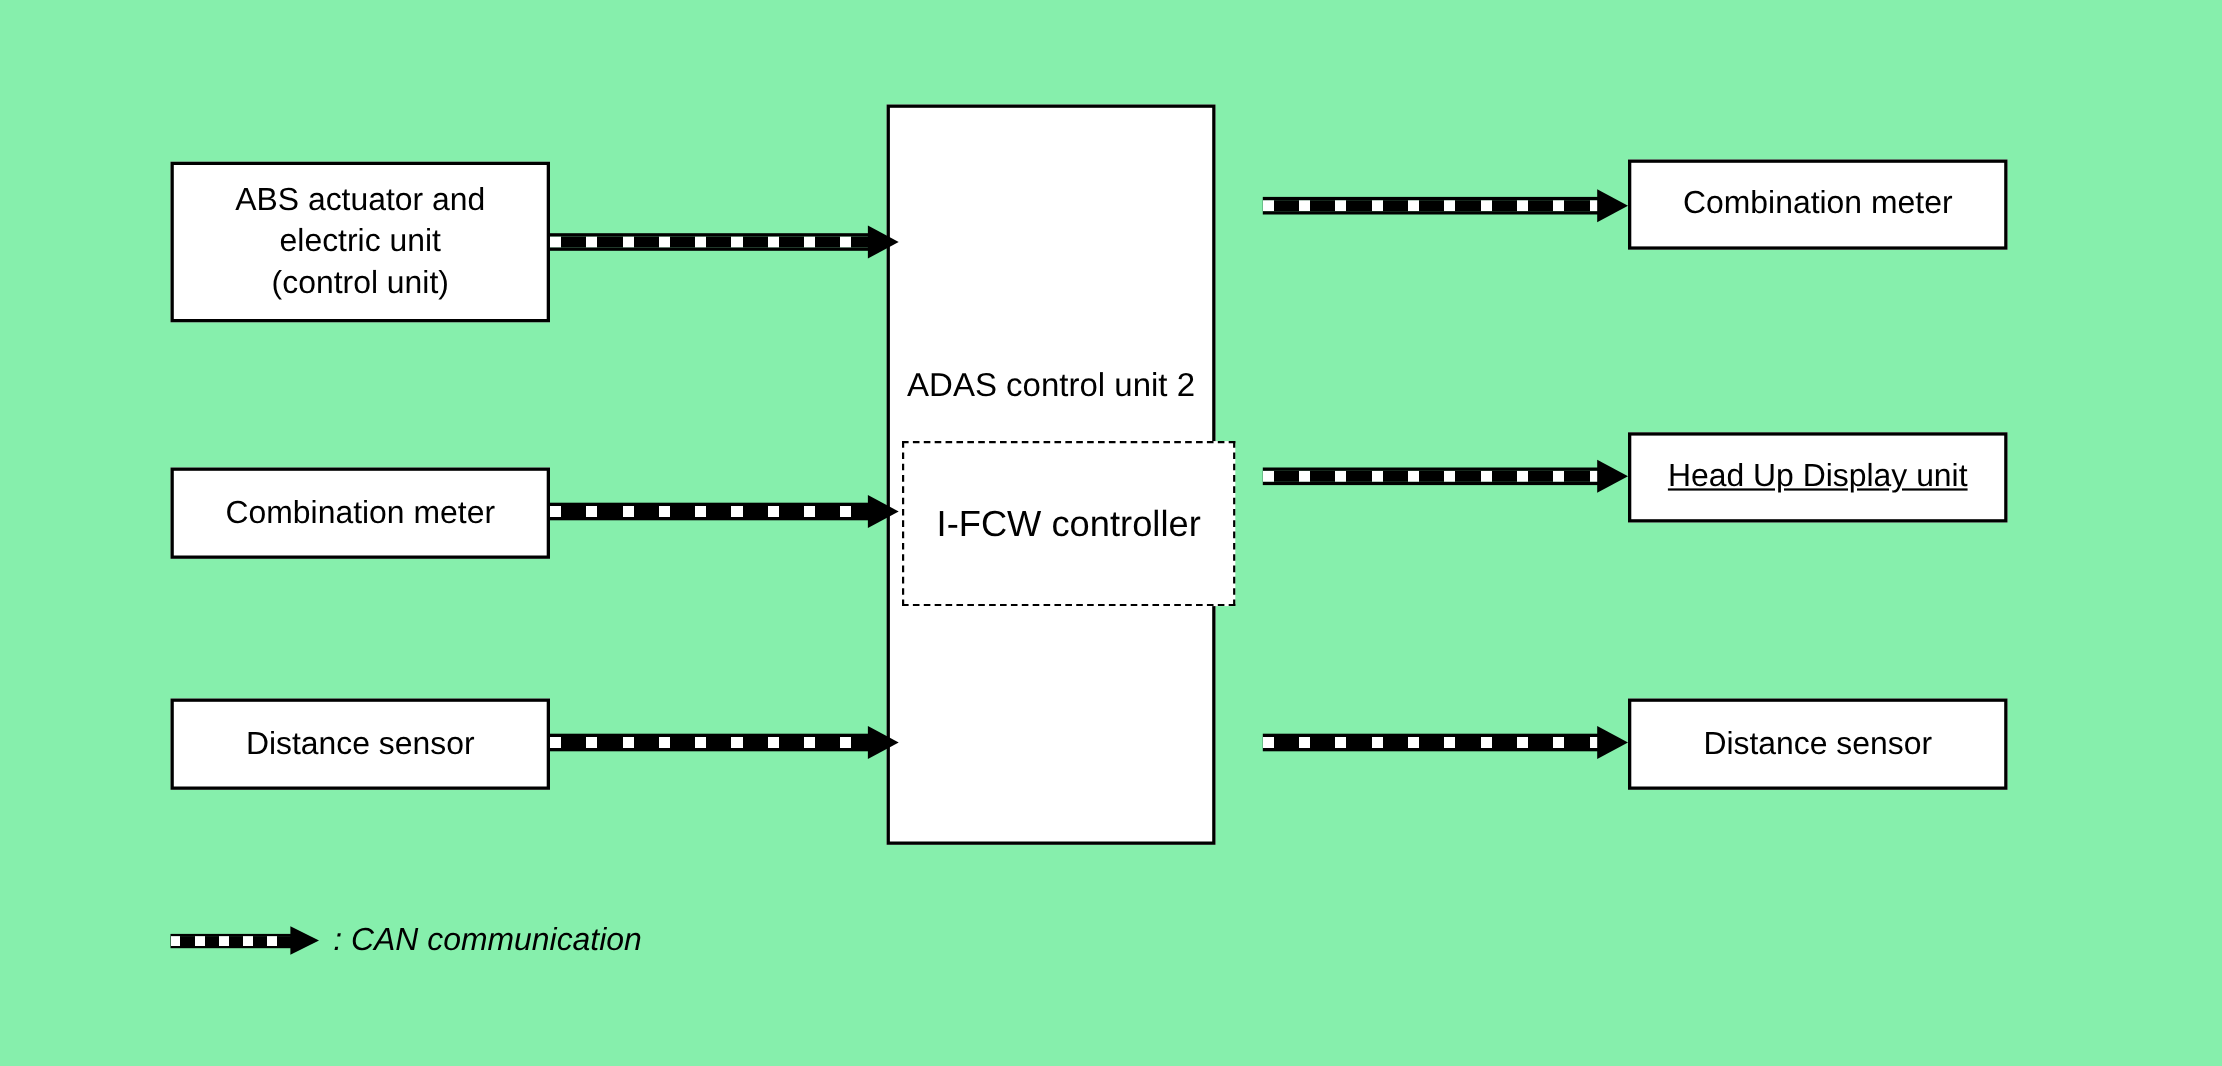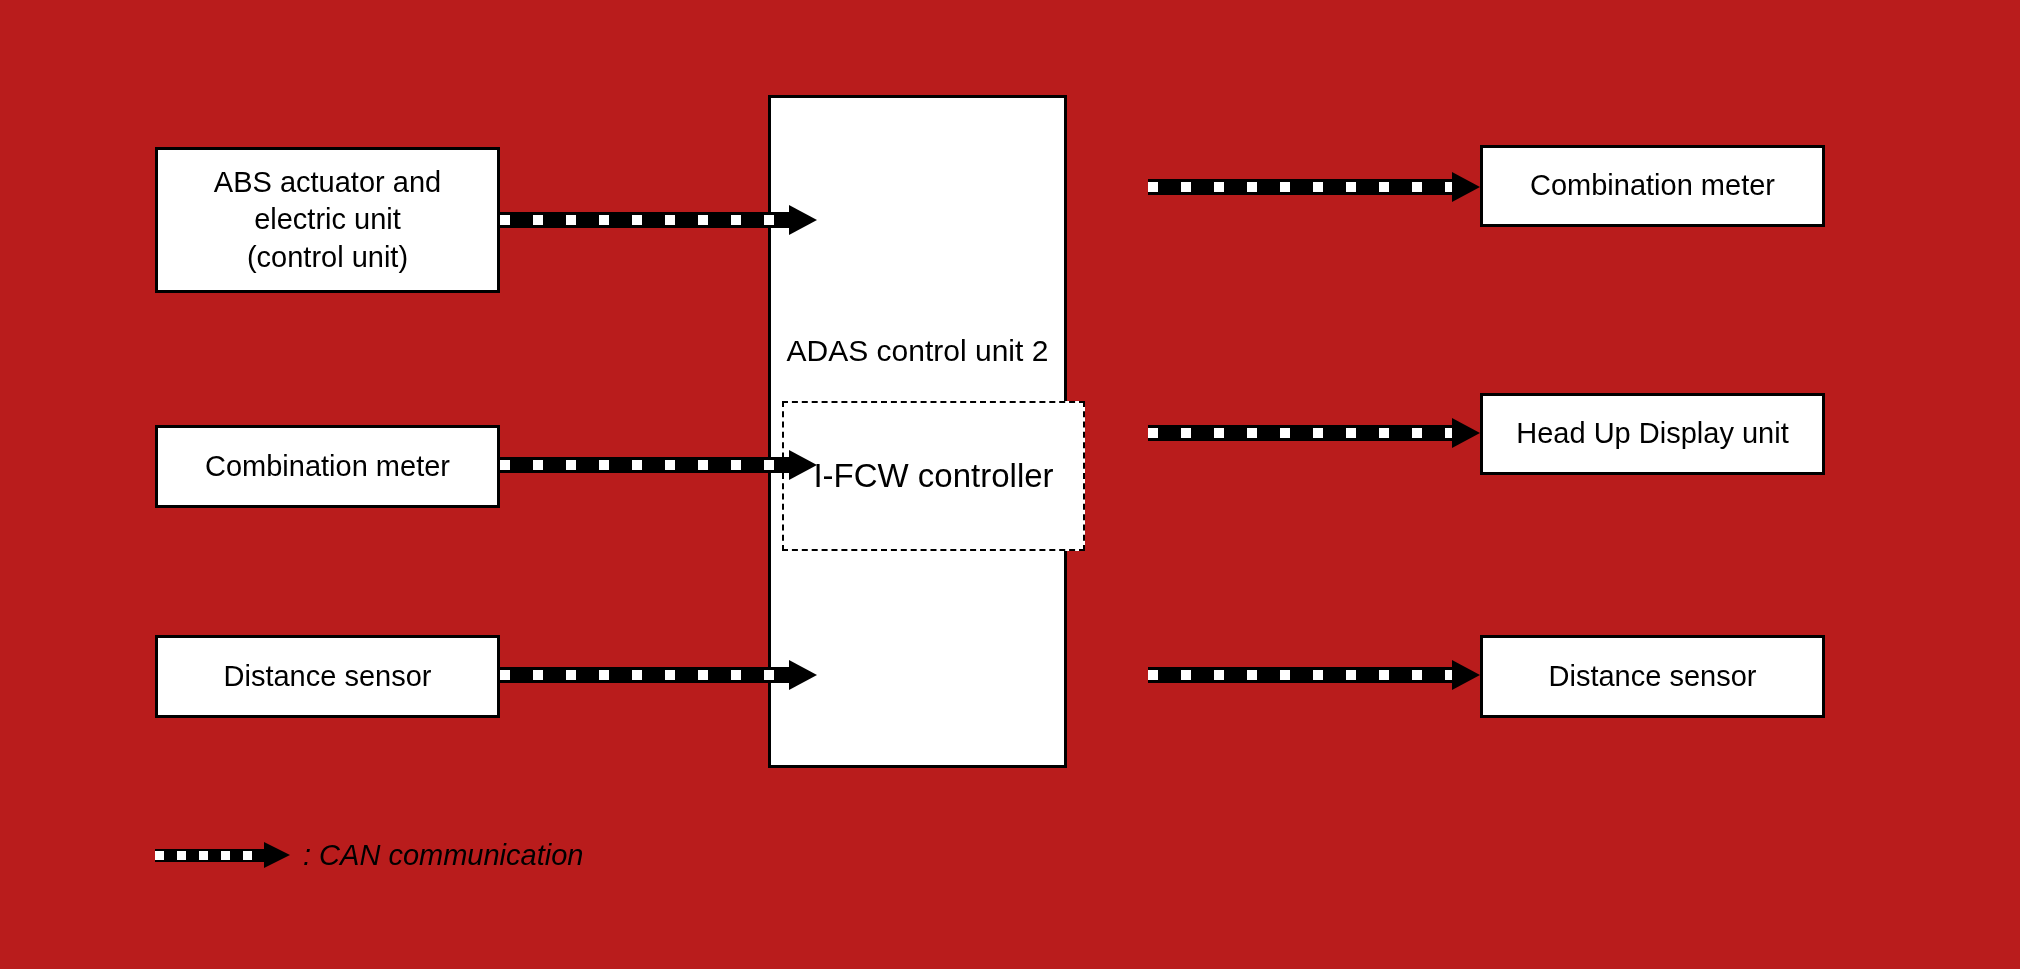--- a/index.html
+++ b/index.html
@@ -4,21 +4,21 @@
 <style>
   html, body {
     margin: 0;
     padding: 0;
     background: #ffffff;
   }
   .canvas {
     position: relative;
     width: 2020px;
     height: 969px;
-    background: #b91c1c;
+    background: #86efac;
     font-family: "Liberation Sans", sans-serif;
     color: #000000;
     overflow: hidden;
   }
   .node-box {
     position: absolute;
     box-sizing: border-box;
     border: 3px solid #000000;
     background: #ffffff;
     display: flex;
@@ -105,28 +105,28 @@
 <div class="canvas">
 
   <div class="node-box" style="left:155px; top:147px; width:345px; height:146px;">ABS actuator and
 electric unit
 (control unit)</div>
 
   <div class="node-box" style="left:155px; top:425px; width:345px; height:83px;">Combination meter</div>
 
   <div class="node-box" style="left:155px; top:635px; width:345px; height:83px;">Distance sensor</div>
 
-  <div class="center-box" style="left:768px; top:95px; width:299px; height:673px;">
+  <div class="center-box" style="left:806px; top:95px; width:299px; height:673px;">
     <div class="center-title">ADAS control unit 2</div>
     <div class="dashed-box">I-FCW controller</div>
   </div>
 
   <div class="node-box" style="left:1480px; top:145px; width:345px; height:82px;">Combination meter</div>
 
-  <div class="node-box" style="left:1480px; top:393px; width:345px; height:82px;">Head Up Display unit</div>
+  <div class="node-box" style="left:1480px; top:393px; width:345px; height:82px;text-decoration:underline;">Head Up Display unit</div>
 
   <div class="node-box" style="left:1480px; top:635px; width:345px; height:83px;">Distance sensor</div>
 
   <div>
     <div class="can-bar" style="left:500px; top:212px; width:290px;"></div>
     <div class="can-head" style="left:789px; top:205px;"></div>
   </div>
   <div>
     <div class="can-bar" style="left:500px; top:457px; width:290px;"></div>
     <div class="can-head" style="left:789px; top:450px;"></div>

